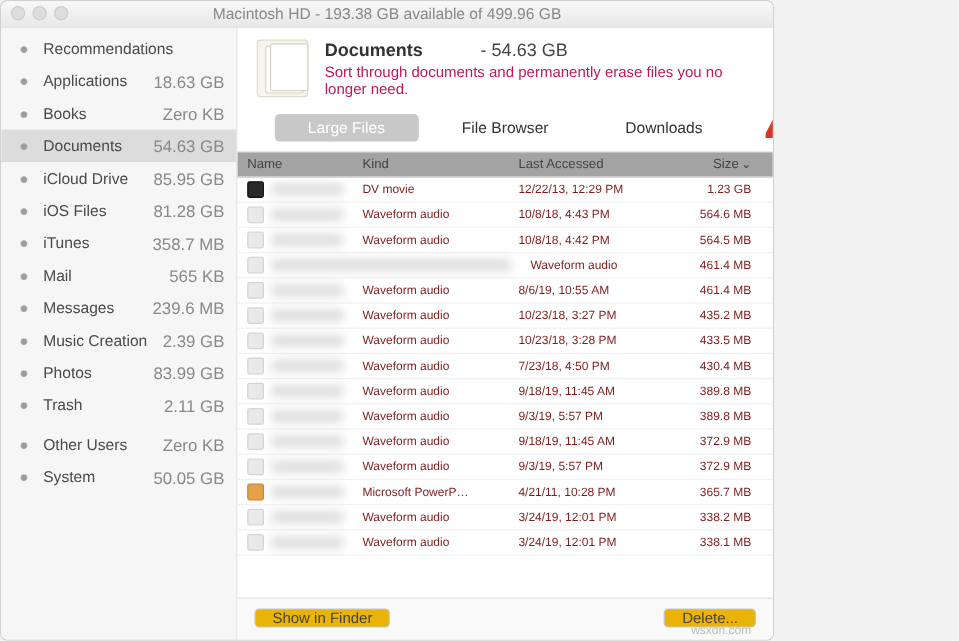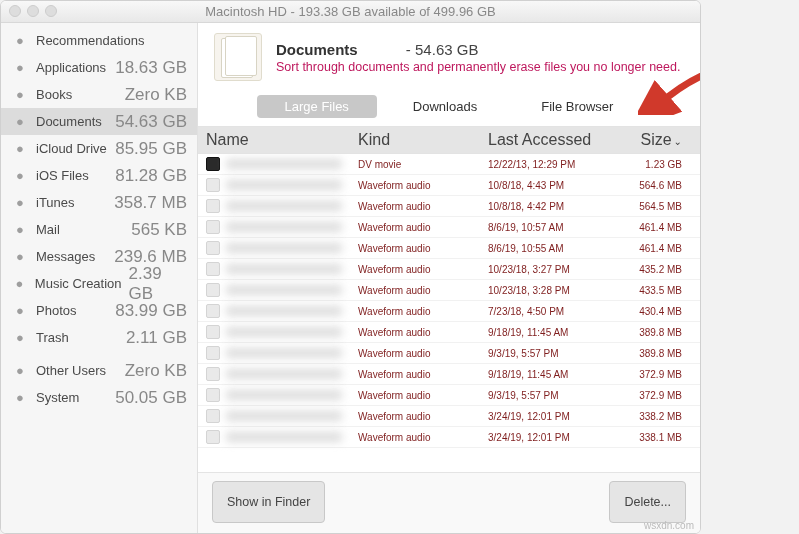--- a/index.html
+++ b/index.html
@@ -1,66 +1,66 @@
 <!DOCTYPE html>
 <html><head>
 <meta charset="utf-8">
 <style>
 * { box-sizing: border-box; margin: 0; padding: 0; font-family: -apple-system, "Helvetica Neue", Arial, sans-serif; }
 body { background: #f2f2f2; width: 799px; height: 534px; overflow: hidden; }
-.window { width: 701px; height: 534px; background: #fff; border: 1px solid #d0d0d0; border-radius: 6px; overflow: hidden; display: flex; flex-direction: column; position: relative; }
+.window { width: 645px; height: 534px; background: #fff; border: 1px solid #d0d0d0; border-radius: 6px; overflow: hidden; display: flex; flex-direction: column; position: relative; }
 .titlebar { height: 22px; background: linear-gradient(#f8f8f8,#e8e8e8); border-bottom: 1px solid #d8d8d8; display: flex; align-items: center; justify-content: center; font-size: 13px; color: #888; position: relative; }
 .traffic { position: absolute; left: 8px; top: 4px; display: flex; gap: 6px; }
 .dot { width: 12px; height: 12px; border-radius: 50%; background: #ddd; border:1px solid #ccc;}
 .body { flex: 1; display: flex; min-height: 0; }
 
 
 .sidebar { width: 197px; background: #f6f6f6; border-right: 1px solid #e0e0e0; padding: 4px 0; overflow-y: auto; }
 .sb-item { height: 27px; display: flex; align-items: center; padding: 0 10px 0 10px; font-size: 13px; color: #4a4a4a; cursor: default; gap: 7px; }
 .sb-item .sb-label { flex: 1; white-space: nowrap; }
-.sb-item .sb-size { color: #888; font-size: 17px; }
+.sb-item .sb-size { color: #888; font-size: 14px; }
 .sb-item.sel { background: #dcdcdc; }
 .sb-item .sb-icon { width: 18px; height: 18px; display:flex; align-items:center; justify-content:center; color:#9e9e9e; }
 .sb-sep { height: 6px; }
 
 
 .main { flex: 1; display: flex; flex-direction: column; background: #fff; min-width:0; }
 .header { padding: 10px 16px 10px 16px; display: flex; gap: 14px; align-items:center; }
 .doc-icon { width: 48px; height: 48px; background:#f7f4ee; border:1px solid #e0dccd; border-radius:3px; position:relative; }
 .doc-icon::before { content:""; position:absolute; left:6px; top:4px; width:30px; height:38px; background:#fff; border:1px solid #d8d4c4; border-radius:2px;}
 .doc-icon::after { content:""; position:absolute; left:10px; top:2px; width:30px; height:38px; background:#fff; border:1px solid #d8d4c4; border-radius:2px;}
 .header-text h2 { font-size: 15px; font-weight:600; color:#333; }
 .header-text h2 .sz { font-weight: 400; color:#444;margin-left:44px; }
 .header-text p { font-size: 12.5px; color:#be185d; margin-top:2px; }
 
 .tabs { display:flex; gap:8px; justify-content:center; padding: 4px 0 8px; position:relative; }
 .tab { font-size:13px; color:#333; padding:4px 28px; border-radius:4px; cursor:default;}
 .tab.active { background:#c8c8c8; color:#fff; }
 .arrow { position:absolute; left:440px; top:-36px; pointer-events:none; }
 
 .table { flex:1; display:flex; flex-direction:column; border-top:1px solid #e3e3e3; min-height:0; }
-.thead { display:flex; font-size:16px; color:#444; border-bottom:1px solid #e3e3e3; background:#e5e5e5; }
+.thead { display:flex; font-size:11px; color:#444; border-bottom:1px solid #e3e3e3; background:#a3a3a3; }
 .thead > div, .trow > div { padding: 4px 8px; }
 .c-name { flex:1; min-width:0;}
 .c-kind { width: 130px; }
 .c-date { width: 140px; }
 .c-size { width: 80px; text-align:right; padding-right:18px !important; }
 .tbody { flex:1; overflow-y:auto; }
 .trow { display:flex; font-size:10px; color:#7f1d1d; align-items:center; height:21px; border-bottom:1px solid #f1f1f1;}
 .trow .c-name { display:flex; align-items:center; gap:6px; }
 .fi { width:14px; height:14px; background:#e9e9e9; border:1px solid #d4d4d4; border-radius:2px; flex-shrink:0;}
 .fi.dark { background:#2a2a2a; border-color:#111;}
 .fi.ppt { background:#e7a04a; border-color:#c8843a;}
 .blur { filter: blur(4px); color:#aaa; background:linear-gradient(#ddd,#ddd); height:10px; border-radius:2px; flex:1;}
 .thead .c-size::after{content:"⌄"; font-size:10px; margin-left:2px;}
 
 .footer { padding:8px 14px 10px; display:flex; justify-content:space-between; border-top:1px solid #e4e4e4; background:#f9f9f9;}
-.btn { font-size:12.5px; color:#444; background:#e5e5e5; border:1px solid #c8c8c8; border-radius:4px; padding:13px 14px; cursor:default;}
-
-.watermark { position:absolute; right:6px; bottom:2px; font-size:10px; color:#bbb;}
+.btn { font-size:12.5px; color:#444; background:#eab308; border:1px solid #c8c8c8; border-radius:4px; padding:0 14px; cursor:default;}
+
+.watermark { position:absolute; right:18px; bottom:2px; font-size:10px; color:#bbb;}
 </style>
 </head>
 <body>
 
 <div class="window">
   <div class="titlebar">
     <div class="traffic">
       <div class="dot"></div>
       <div class="dot"></div>
       <div class="dot"></div>
@@ -158,22 +158,22 @@
       <div class="tabs" id="tabs">
         <svg class="arrow" width="110" height="60">
           <defs>
               <marker id="ah" markerWidth="10" markerHeight="10" refX="2" refY="3" orient="auto">
                 <path d="M0,0 L0,6 L8,3 z" fill="#d0392b"></path>
               </marker>
             </defs>
           <path d="M100,10 Q60,15 20,50" stroke="#d0392b" stroke-width="7" fill="none" marker-end="url(#ah)"></path>
         </svg>
       <div class="tab active">Large Files</div>
+          <div class="tab">File Browser</div>
           <div class="tab">Downloads</div>
-          <div class="tab">File Browser</div>
         </div>
 
       <div class="table">
         <div class="thead">
           <div class="c-name">Name</div>
           <div class="c-kind">Kind</div>
           <div class="c-date">Last Accessed</div>
           <div class="c-size">Size</div>
         </div>
         <div class="tbody" id="tbody">
@@ -203,21 +203,20 @@
   <div class="c-kind">Waveform audio</div>
   <div class="c-date">10/8/18, 4:42 PM</div>
   <div class="c-size">564.5 MB</div>
             </div>
             <div class="trow">
               <div class="c-name">
                 <span class="fi "></span>
                 <span class="blur"></span>
               </div>
   <div class="c-kind">Waveform audio</div>
-  <div class="c-date">8/6/19, 10:57 AM</div>
   <div class="c-size">461.4 MB</div>
             </div>
             <div class="trow">
               <div class="c-name">
                 <span class="fi "></span>
                 <span class="blur"></span>
               </div>
   <div class="c-kind">Waveform audio</div>
   <div class="c-date">8/6/19, 10:55 AM</div>
   <div class="c-size">461.4 MB</div>
@@ -277,20 +276,29 @@
   <div class="c-size">372.9 MB</div>
             </div>
             <div class="trow">
               <div class="c-name">
                 <span class="fi "></span>
                 <span class="blur"></span>
               </div>
   <div class="c-kind">Waveform audio</div>
   <div class="c-date">9/3/19, 5:57 PM</div>
   <div class="c-size">372.9 MB</div>
+            </div>
+            <div class="trow">
+              <div class="c-name">
+                <span class="fi ppt"></span>
+                <span class="blur"></span>
+              </div>
+  <div class="c-kind">Microsoft PowerP…</div>
+  <div class="c-date">4/21/11, 10:28 PM</div>
+  <div class="c-size">365.7 MB</div>
             </div>
             <div class="trow">
               <div class="c-name">
                 <span class="fi "></span>
                 <span class="blur"></span>
               </div>
   <div class="c-kind">Waveform audio</div>
   <div class="c-date">3/24/19, 12:01 PM</div>
   <div class="c-size">338.2 MB</div>
             </div>

